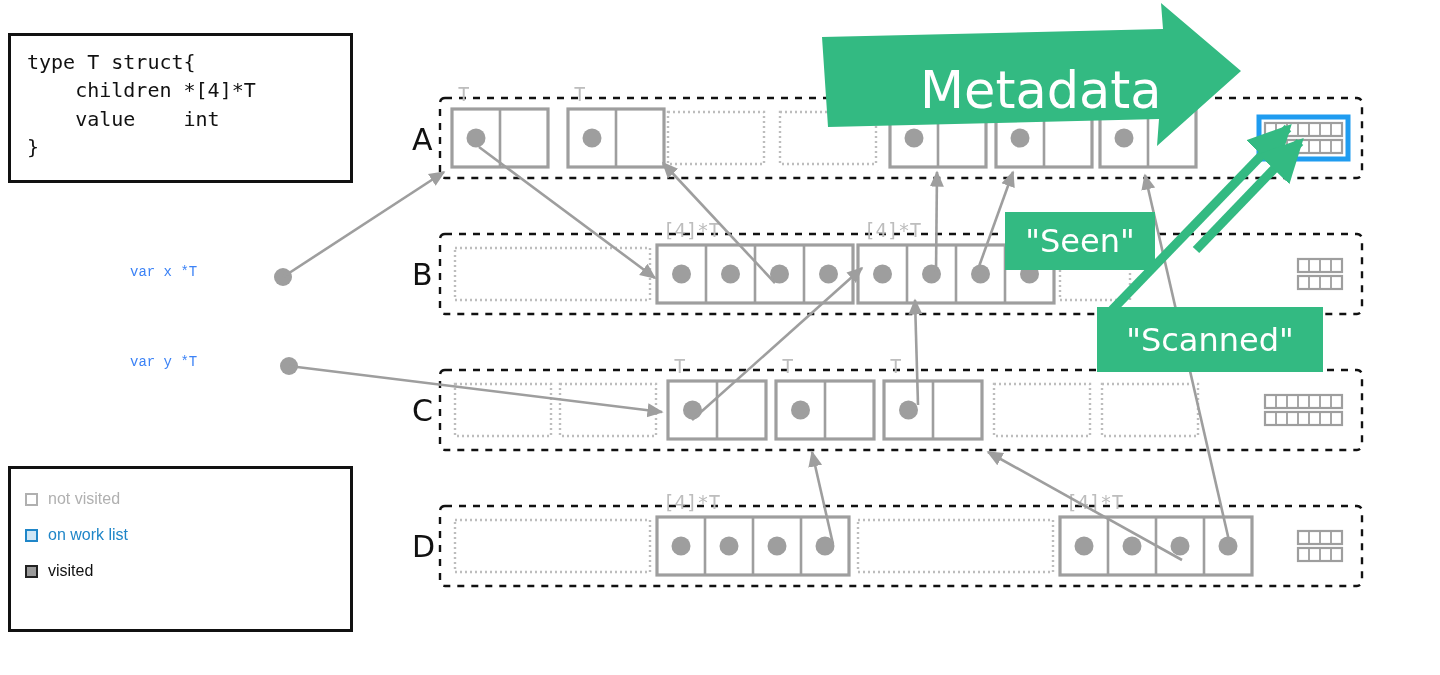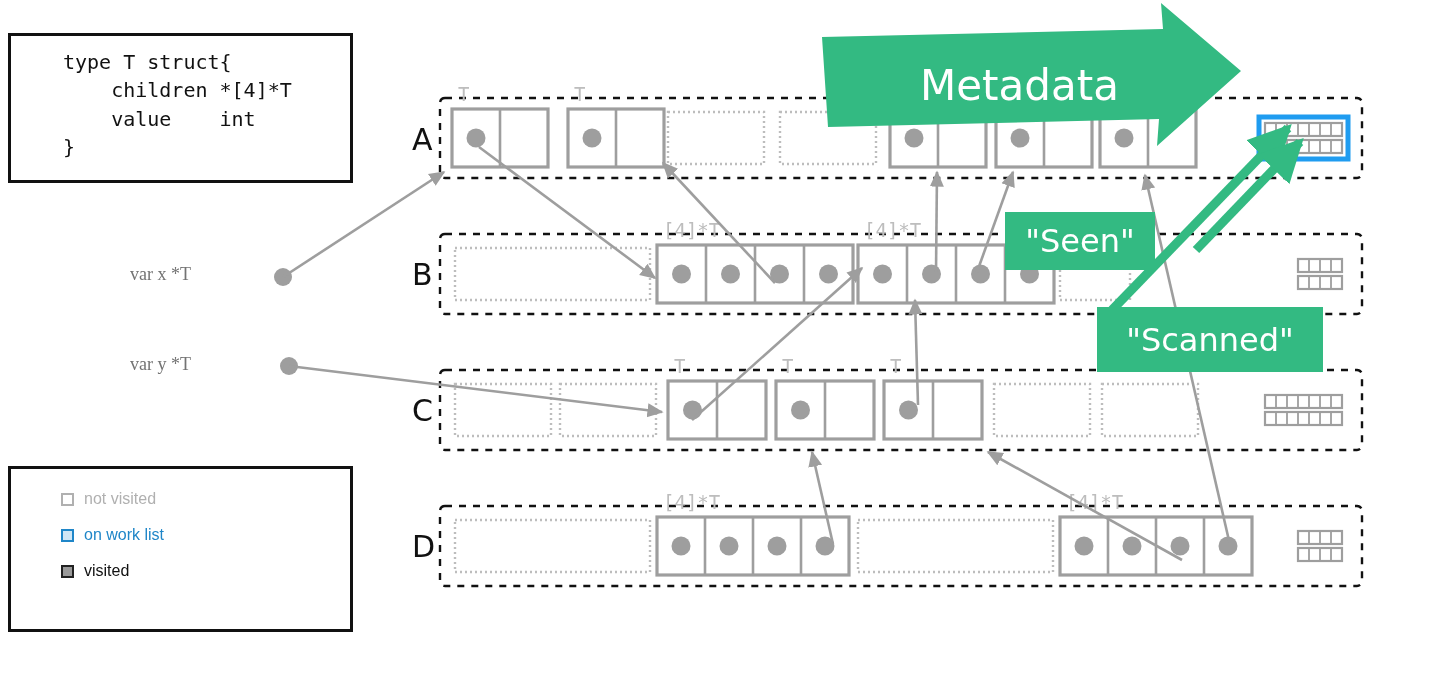--- a/index.html
+++ b/index.html
@@ -1,49 +1,49 @@
 <!DOCTYPE html>
 <html><head>
 <meta charset="utf-8">
 <style>
   html,body{margin:0;padding:0;background:#ffffff;}
   body{width:1440px;height:675px;position:relative;overflow:hidden;
        font-family:"DejaVu Sans Mono","Liberation Mono",monospace;}
 
-  .panel{position:absolute;border:3px solid #111;background:#fff;box-sizing:border-box;padding-left:36px;}
+  .panel{position:absolute;border:3px solid #111;background:#fff;box-sizing:border-box;}
   #code-panel{left:8px;top:33px;width:345px;height:150px;}
   #legend-panel{left:8px;top:466px;width:345px;height:166px;}
 
   pre.code{margin:0;padding:12px 0 0 16px;font-size:20px;line-height:1.42;
            color:#111;font-family:"DejaVu Sans Mono","Liberation Mono",monospace;
            white-space:pre;}
 
   .legend-list{margin:0;padding:12px 0 0 14px;list-style:none;}
   .legend-row{display:flex;align-items:center;height:36px;font-size:16px;
               font-family:Liberation Sans, sans-serif;}
   .swatch{width:13px;height:13px;box-sizing:border-box;border:2.5px solid;margin-right:10px;flex:0 0 auto;}
 
-  .varlabel{position:absolute;font-size:18px;color:#737373;
-            font-family:Liberation Serif, serif;white-space:nowrap;}
+  .varlabel{position:absolute;font-size:14px;color:#3b82f6;
+            font-family:Liberation Mono, monospace;white-space:nowrap;}
   #var-x{left:130px;top:264px;}
   #var-y{left:130px;top:354px;text-align:center;}
 
   .rowlabel{position:absolute;font-size:30px;color:#111;
             font-family:"DejaVu Sans","Liberation Sans",sans-serif;}
 
   svg#canvas{position:absolute;left:0;top:0;width:1440px;height:675px;}
 
   .calloutbox{position:absolute;background:#33ba82;color:#fff;
               display:flex;align-items:center;justify-content:center;
               font-family:"DejaVu Sans","Liberation Sans",sans-serif;font-size:32px;}
   #callout-seen{left:1005px;top:212px;width:150px;height:58px;}
   #callout-scanned{left:1097px;top:307px;width:226px;height:65px;}
   #callout-metadata{position:absolute;left:820px;top:7px;width:420px;height:160px;
                     color:#fff;font-family:"DejaVu Sans","Liberation Sans",sans-serif;
-                    font-size:42px;}
+                    font-size:51px;}
   #callout-metadata span{position:absolute;left:100px;top:54px;}
 </style>
 </head>
 <body>
 
 <svg id="canvas" xmlns="http://www.w3.org/2000/svg">
   <defs>
     <marker id="ah-gray" markerWidth="7" markerHeight="7" refX="5.6" refY="3.1" orient="auto" markerUnits="strokeWidth">
       <path d="M0,0.4 L6.2,3.1 L0,5.8 Z" fill="#9e9e9e"></path>
     </marker>

